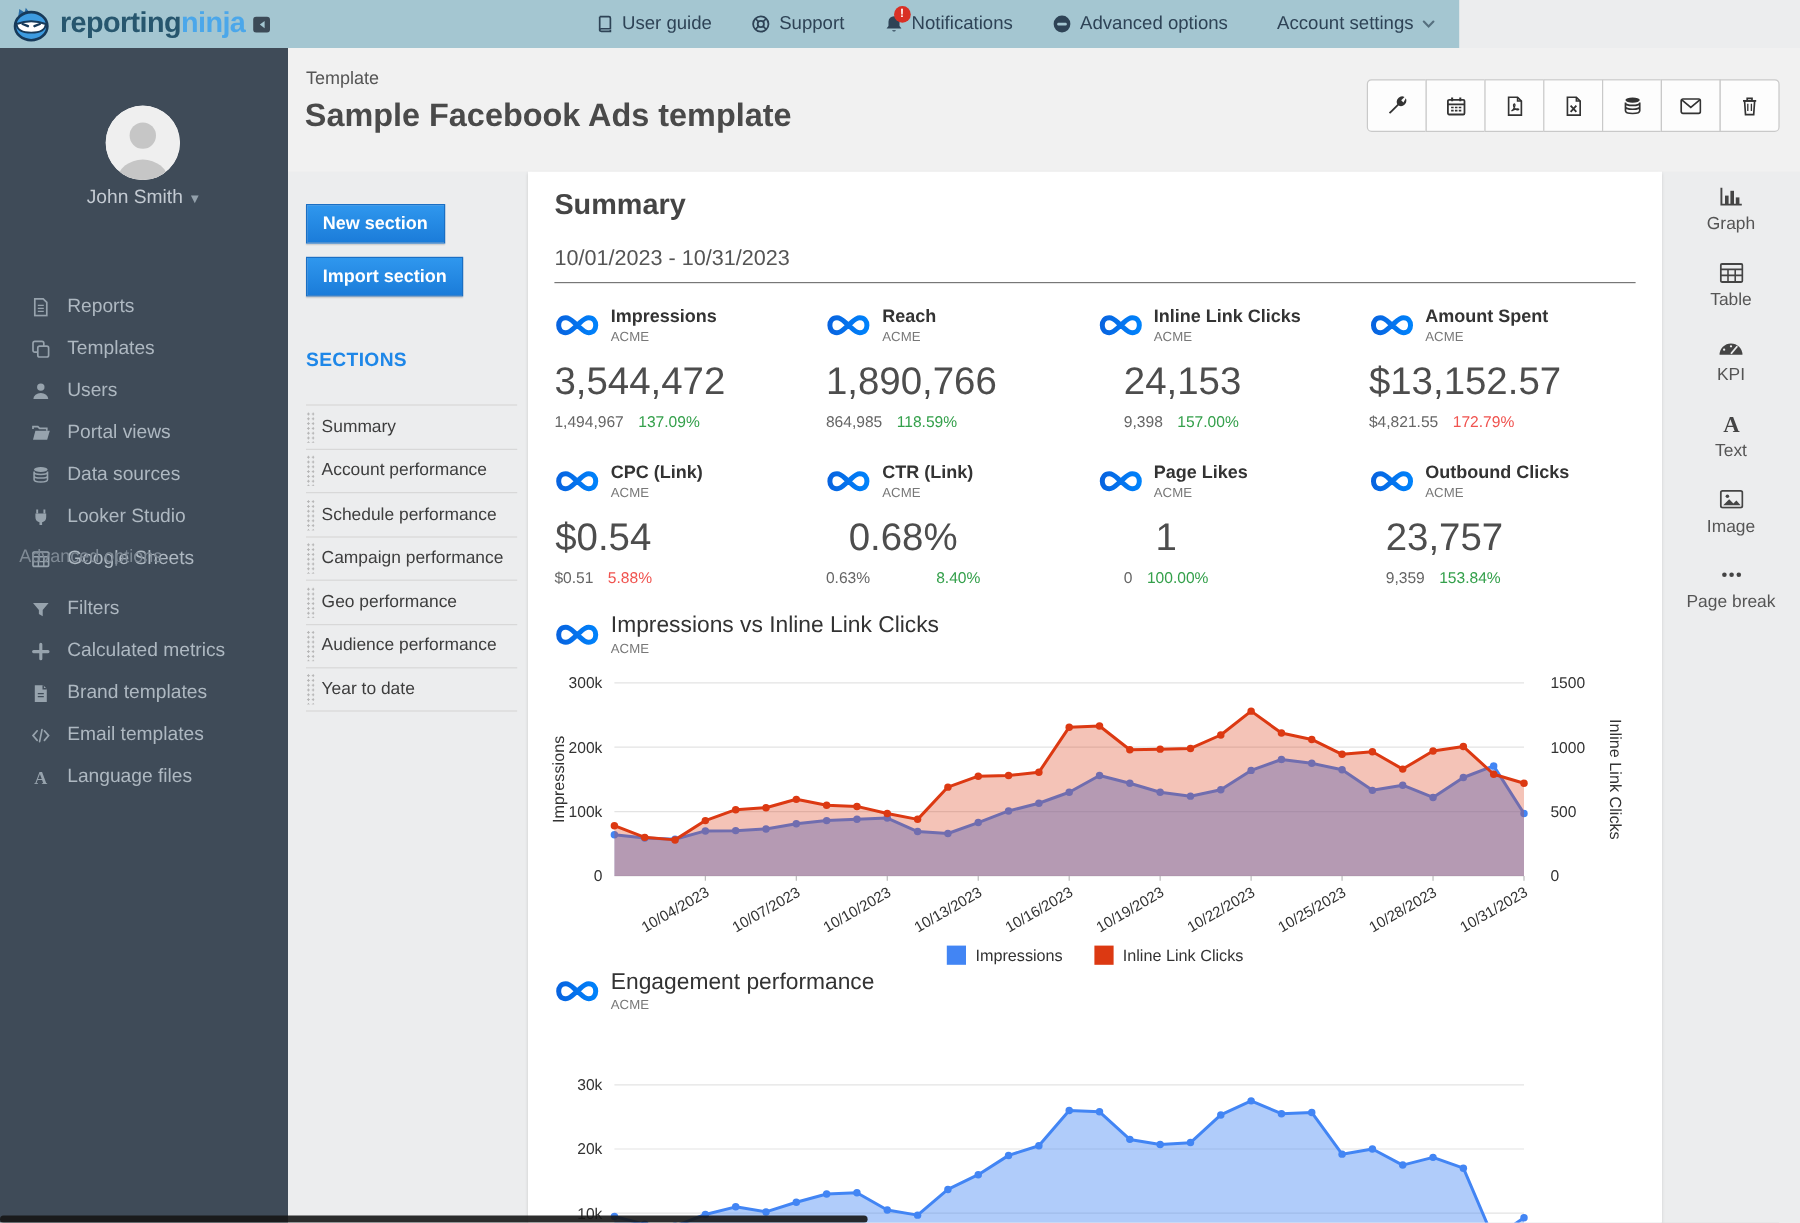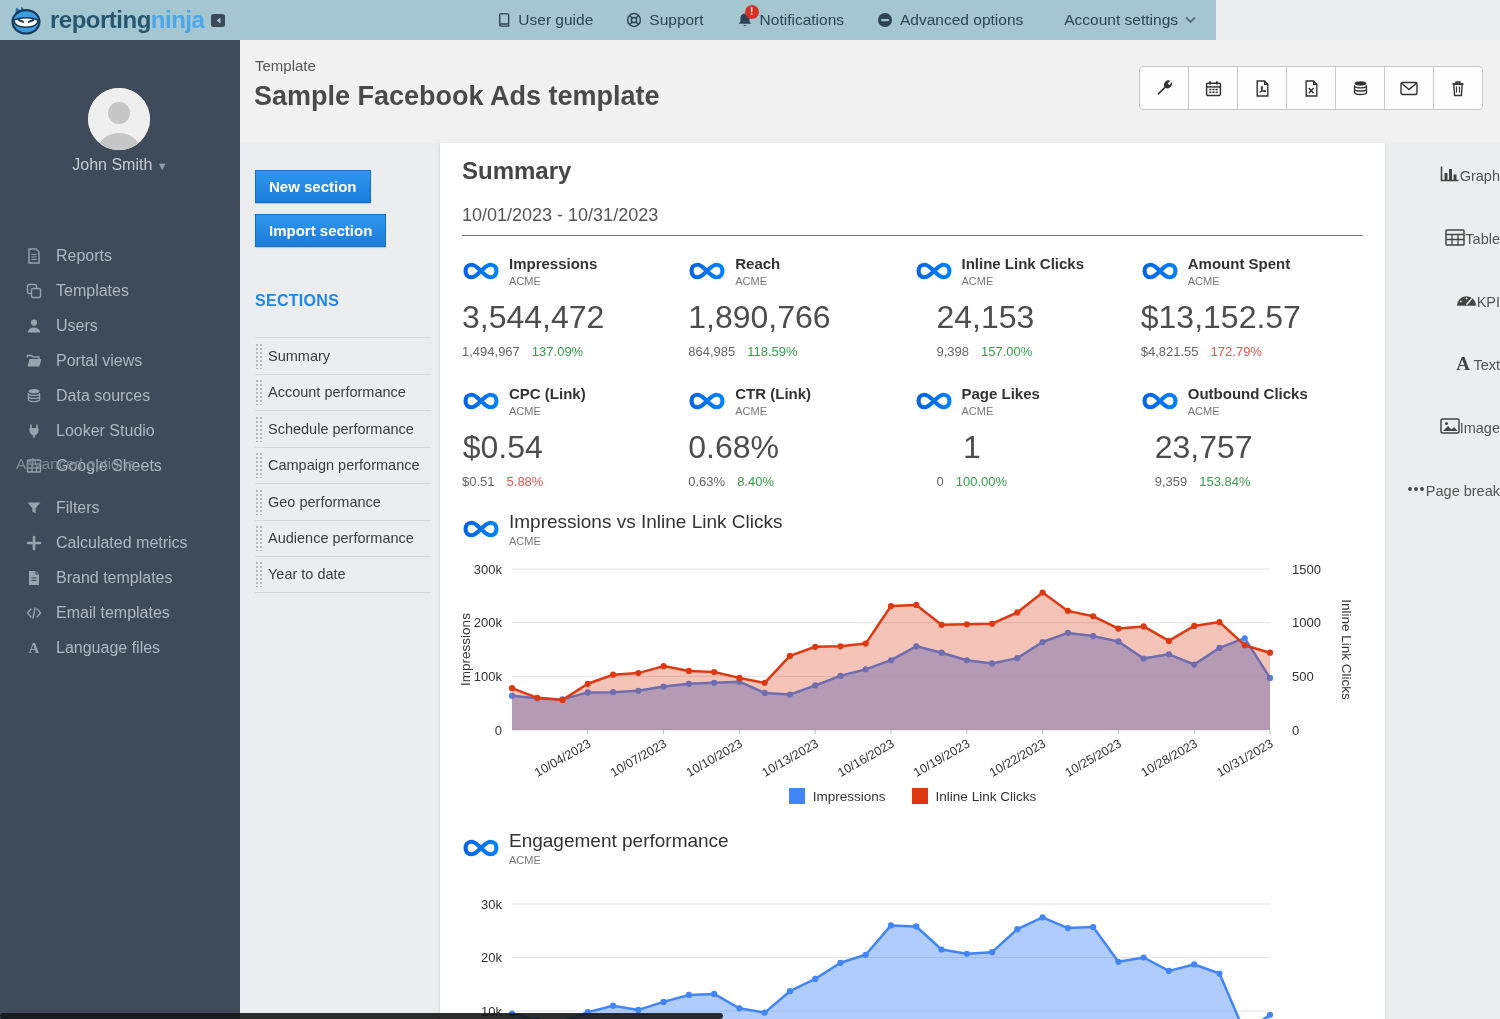--- a/index.html
+++ b/index.html
@@ -82,21 +82,21 @@
   .tick{font-size:13px;fill:#333;}
   .xtick{font-size:12.5px;fill:#333;}
   .atitle{font-size:13.5px;fill:#333;}
   #legend1{position:absolute;left:0;top:645px;width:945px;display:flex;justify-content:center;
            gap:26px;font-size:13.5px;color:#333;}
   .legitem{display:flex;align-items:center;gap:8px;}
   .swatch{width:16px;height:16px;display:inline-block;}
 
   
   #widgets{left:1385px;top:143px;width:115px;height:876px;}
-  .widget{height:62px;display:flex;align-items:center;justify-content:flex-end;
+  .widget{height:62px;display:flex;flex-direction:column;align-items:center;justify-content:center;
           color:#555;cursor:grab;margin-bottom:1px;}
   .widget .wicon{color:#444;height:22px;display:flex;align-items:center;}
   .widget .wlabel{font-size:14.5px;margin-top:4px;color:#555;}
 
   #hscroll{left:0;top:1013px;width:723px;height:6px;background:#161616;opacity:.9;border-radius:3px;}
 </style>
 </head>
 <body>
 
 <svg width="0" height="0" style="position:absolute">
@@ -450,21 +450,21 @@
               <path d="M16 9.5 C22.5 9.5 26.5 15.5 32 20 C37.5 24.5 41.5 30.5 48 30.5 C55 30.5 58 25.5 58 20 C58 14.5 55 9.5 48 9.5 C41.5 9.5 37.5 15.5 32 20 C26.5 24.5 22.5 30.5 16 30.5 C9 30.5 6 25.5 6 20 C6 14.5 9 9.5 16 9.5 Z" fill="none" stroke="url(#metaGrad)" stroke-width="7"></path>
             </svg>
           <div>
               <div class="kpi-label">CTR (Link)</div>
               <div class="kpi-account">ACME</div>
             </div>
           </div>
         <div class="kpi-body"><div class="kpi-value">0.68%</div>
           <div class="kpi-sub">
               <span>0.63%</span>
-              <span style="color: rgb(52, 160, 75);">8.40%</span>
+              <span style="color: rgb(52, 160, 75); margin-left: 43px;">8.40%</span>
             </div></div>
       </div>
       <div class="kpi">
         <div class="kpi-head">
             <svg class="meta" viewBox="0 0 64 40">
               <path d="M16 9.5 C22.5 9.5 26.5 15.5 32 20 C37.5 24.5 41.5 30.5 48 30.5 C55 30.5 58 25.5 58 20 C58 14.5 55 9.5 48 9.5 C41.5 9.5 37.5 15.5 32 20 C26.5 24.5 22.5 30.5 16 30.5 C9 30.5 6 25.5 6 20 C6 14.5 9 9.5 16 9.5 Z" fill="none" stroke="url(#metaGrad)" stroke-width="7"></path>
             </svg>
           <div>
               <div class="kpi-label">Page Likes</div>
               <div class="kpi-account">ACME</div>
@@ -609,21 +609,21 @@
       <span class="legitem">
           <span class="swatch" style="background: rgb(66, 133, 244);"></span>
           <span>Impressions</span>
         </span>
       <span class="legitem">
           <span class="swatch" style="background: rgb(220, 57, 18);"></span>
           <span>Inline Link Clicks</span>
         </span>
     </div>
 
-    <div class="chart-head" style="top:687px;">
+    <div class="chart-head" style="top:665px;">
       <svg class="meta" viewBox="0 0 64 40">
           <path d="M16 9.5 C22.5 9.5 26.5 15.5 32 20 C37.5 24.5 41.5 30.5 48 30.5 C55 30.5 58 25.5 58 20 C58 14.5 55 9.5 48 9.5 C41.5 9.5 37.5 15.5 32 20 C26.5 24.5 22.5 30.5 16 30.5 C9 30.5 6 25.5 6 20 C6 14.5 9 9.5 16 9.5 Z" fill="none" stroke="url(#metaGrad)" stroke-width="7"></path>
         </svg>
       <div>
           <div class="chart-title">Engagement performance</div>
           <div class="chart-sub">ACME</div>
         </div>
     </div>
     <svg id="c2" class="chart-svg" style="top:747px;" width="945" height="220">
         <line x1="72" y1="121" x2="830" y2="121" stroke="#e3e3e3" stroke-width="1"></line>

